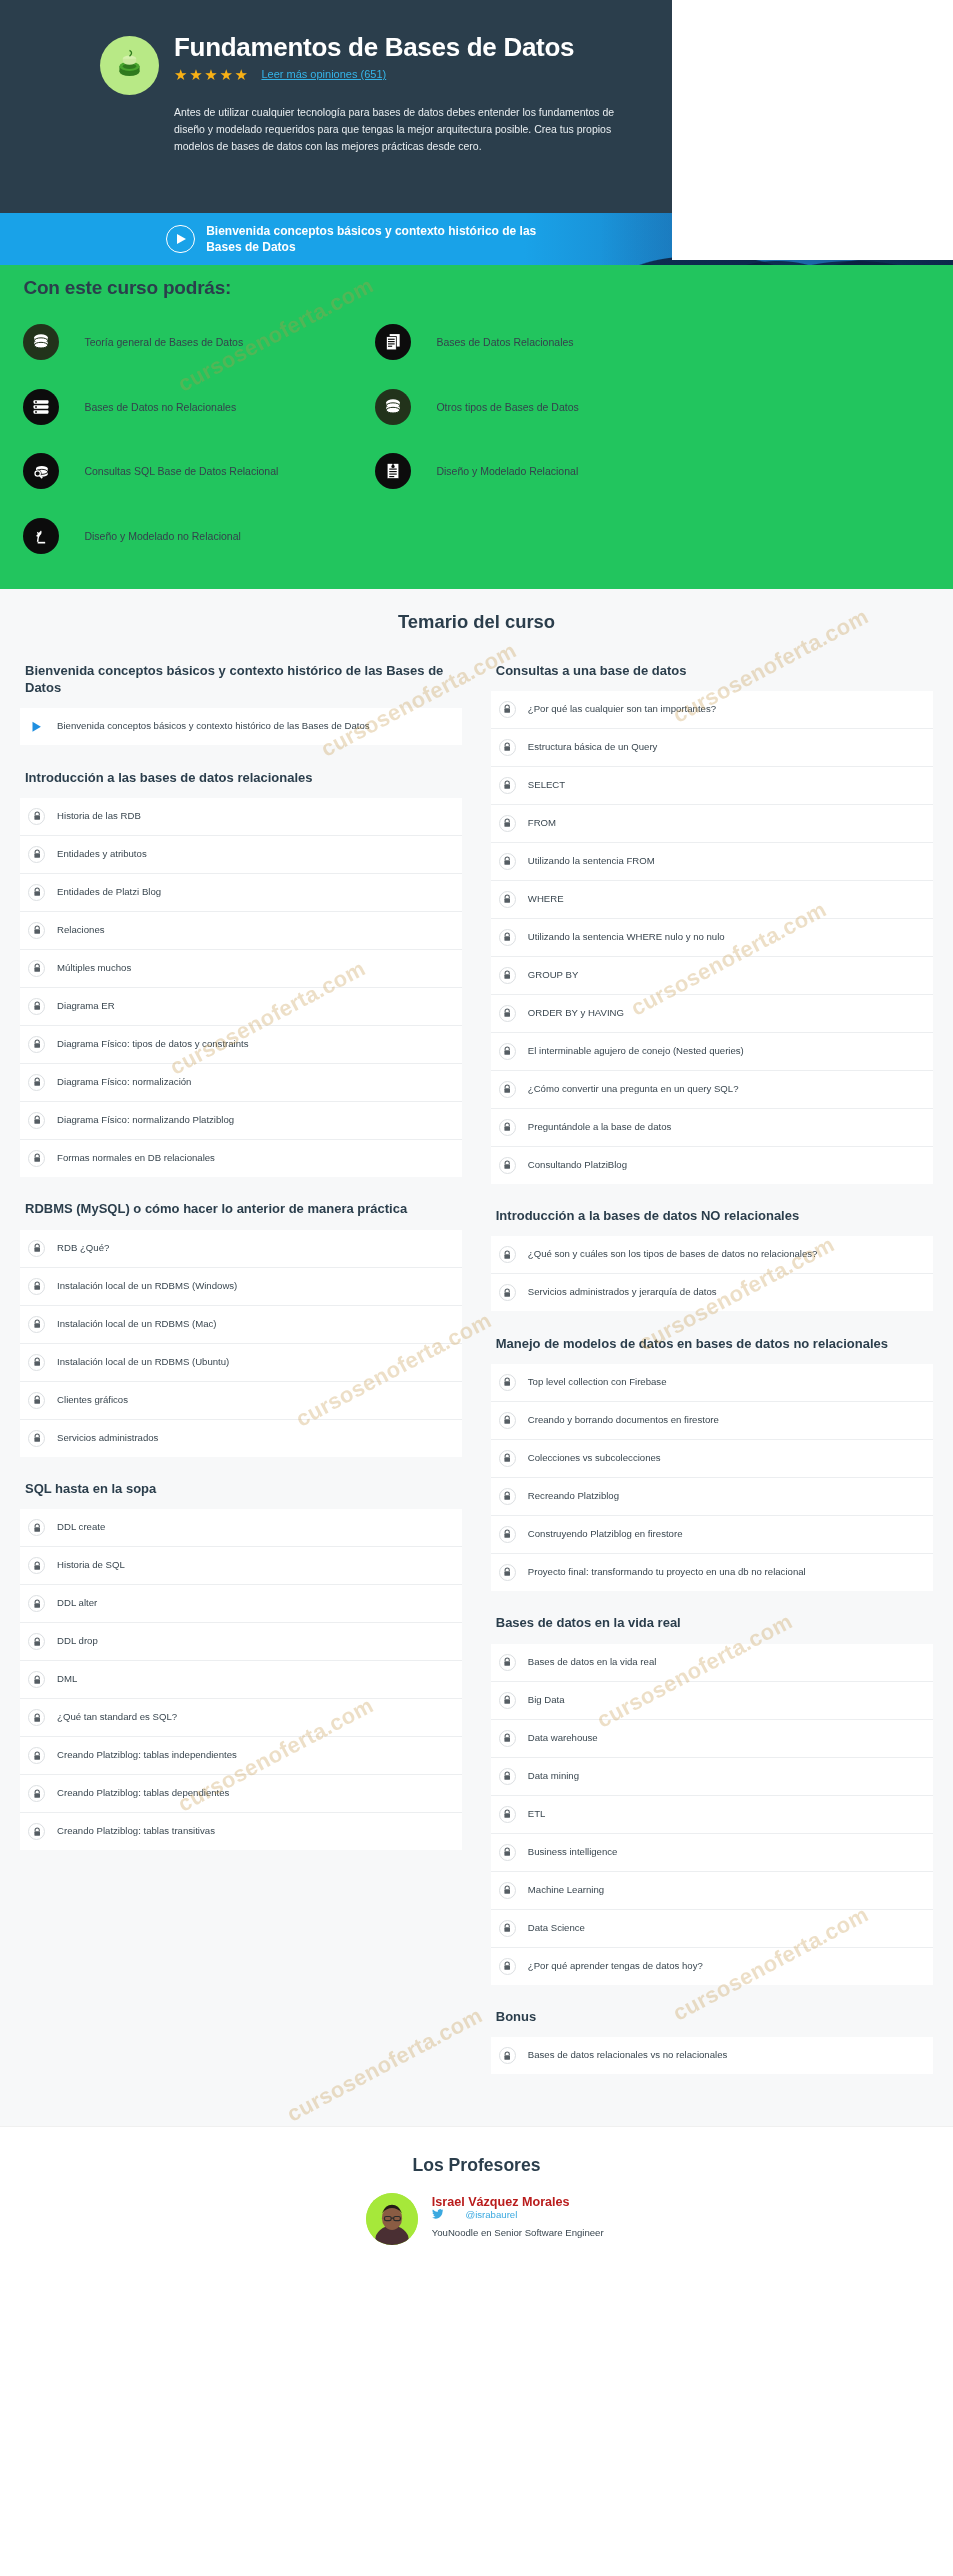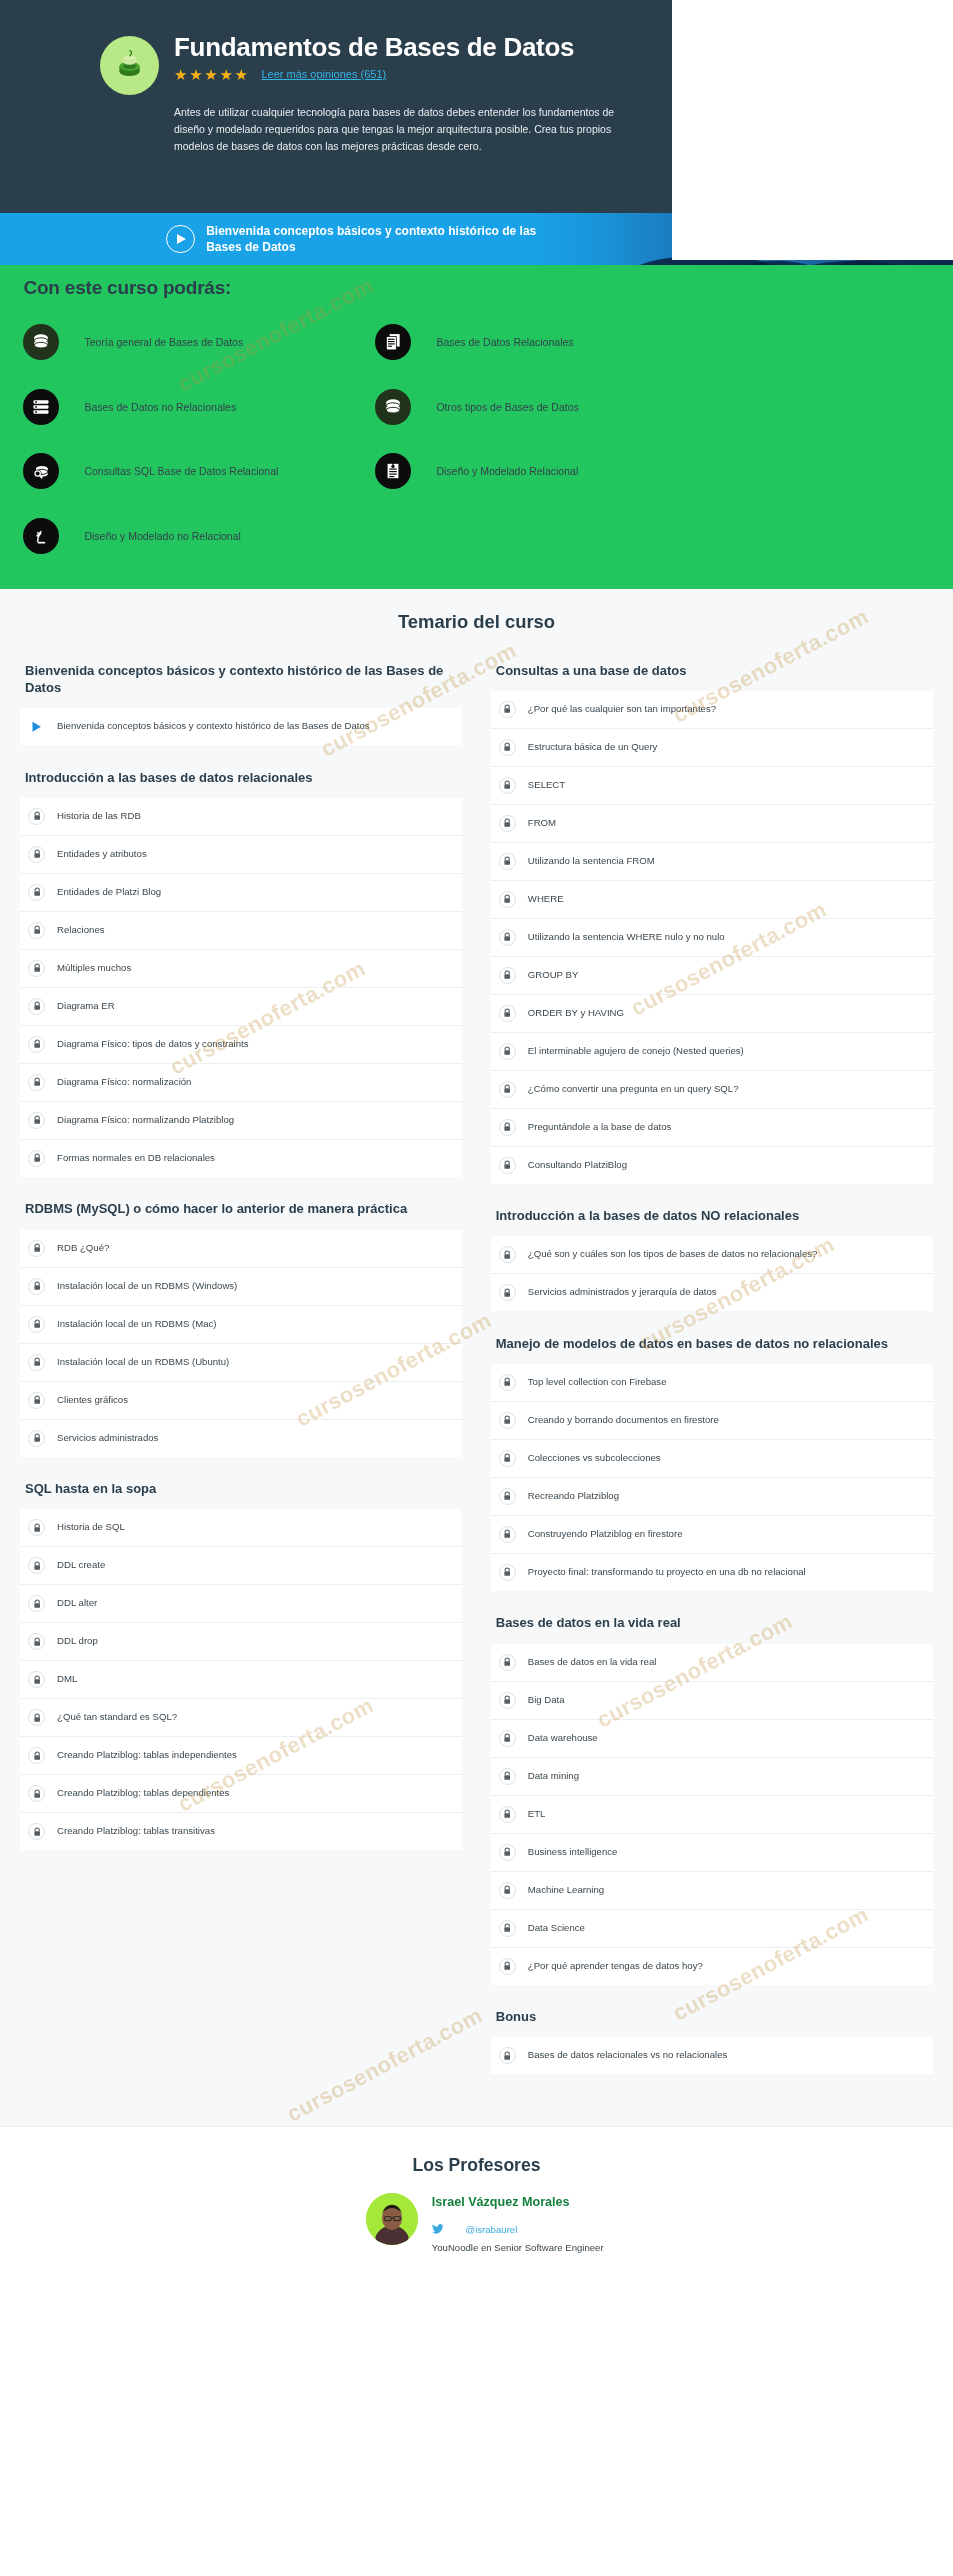--- a/index.html
+++ b/index.html
@@ -184,21 +184,21 @@
   .teacher {
     display: flex; justify-content: center; align-items: flex-start; gap: 13.4px;
     padding-left: 17px;
   }
   .teacher-avatar {
     width: 52px; height: 52px; border-radius: 50%;
     background: #a6e83a; flex: 0 0 52px; overflow: hidden;
     position: relative;
   }
   .teacher-info { text-align: left; padding-top: 1.7px; max-width: 176px; }
-  .teacher-name { font-size: 12.6px; font-weight: bold; color: #15803d; margin-bottom: 15px; }
+  .teacher-name { font-size: 12.6px; font-weight: bold; color: #b91c1c; margin-bottom: 0; }
   .teacher-handle {
     display: flex; align-items: center; gap: 22px;
     font-size: 9.6px; color: #3ba9e0; margin-bottom: 5px; cursor: pointer;
   }
   .teacher-role { font-size: 9.6px; color: #3a4750; line-height: 1.45; }
 
   
   .wm {
     position: absolute;
     color: rgba(196, 148, 71, 0.30);
@@ -517,30 +517,30 @@
           <div class="module">
             <div class="module-title">SQL hasta en la sopa</div>
             <div class="lesson-list">
               <div class="lesson">
                 <span class="lock-icon">
                   <svg width="8.4" height="10" viewBox="0 0 12 14">
                     <path d="M3 6V4.2a3 3 0 0 1 6 0V6" fill="none" stroke="#555d63" stroke-width="1.5"></path>
                     <rect x="2" y="6" width="8" height="6.5" rx="1.2" fill="#555d63"></rect>
                   </svg>
                 </span>
+                <span class="lesson-label">DDL create</span>
+              </div>
+              <div class="lesson">
+                <span class="lock-icon">
+                  <svg width="8.4" height="10" viewBox="0 0 12 14">
+                    <path d="M3 6V4.2a3 3 0 0 1 6 0V6" fill="none" stroke="#555d63" stroke-width="1.5"></path>
+                    <rect x="2" y="6" width="8" height="6.5" rx="1.2" fill="#555d63"></rect>
+                  </svg>
+                </span>
                 <span class="lesson-label">Historia de SQL</span>
-              </div>
-              <div class="lesson">
-                <span class="lock-icon">
-                  <svg width="8.4" height="10" viewBox="0 0 12 14">
-                    <path d="M3 6V4.2a3 3 0 0 1 6 0V6" fill="none" stroke="#555d63" stroke-width="1.5"></path>
-                    <rect x="2" y="6" width="8" height="6.5" rx="1.2" fill="#555d63"></rect>
-                  </svg>
-                </span>
-                <span class="lesson-label">DDL create</span>
               </div>
               <div class="lesson">
                 <span class="lock-icon">
                   <svg width="8.4" height="10" viewBox="0 0 12 14">
                     <path d="M3 6V4.2a3 3 0 0 1 6 0V6" fill="none" stroke="#555d63" stroke-width="1.5"></path>
                     <rect x="2" y="6" width="8" height="6.5" rx="1.2" fill="#555d63"></rect>
                   </svg>
                 </span>
                 <span class="lesson-label">DDL alter</span>
               </div>

